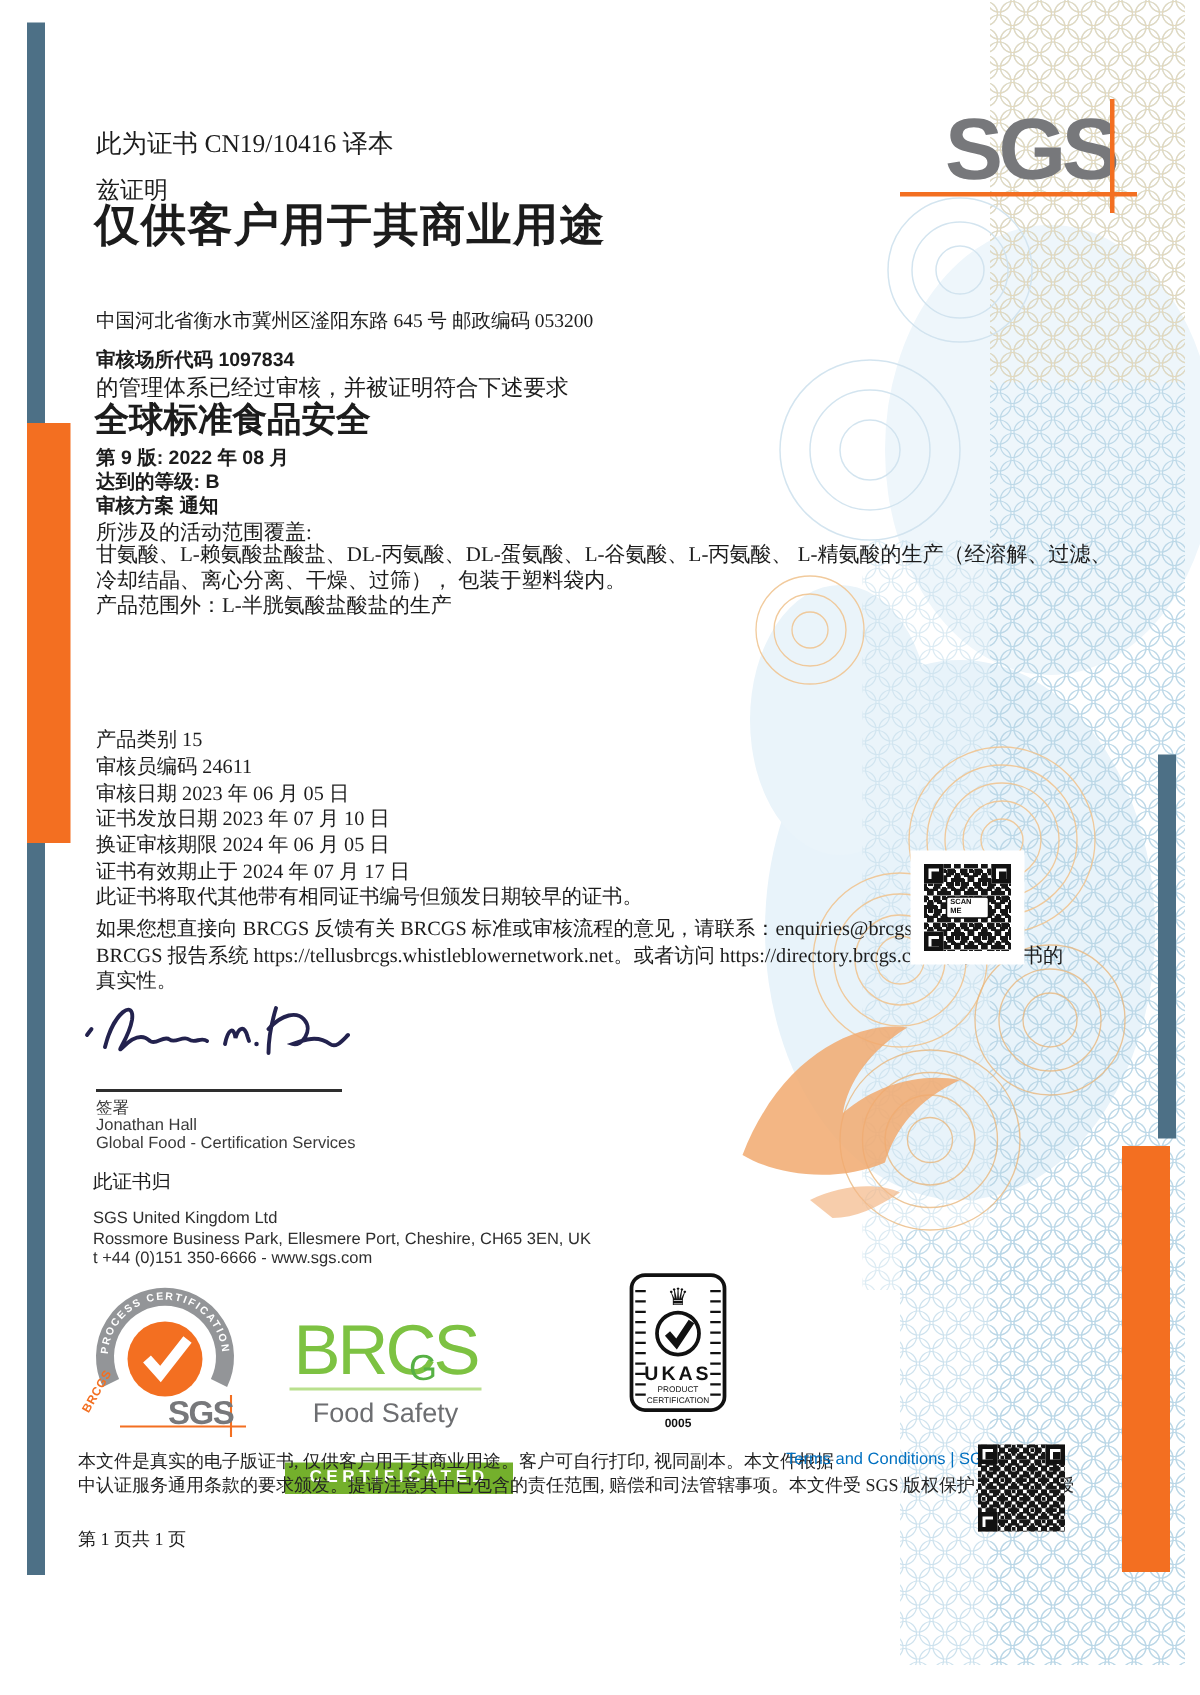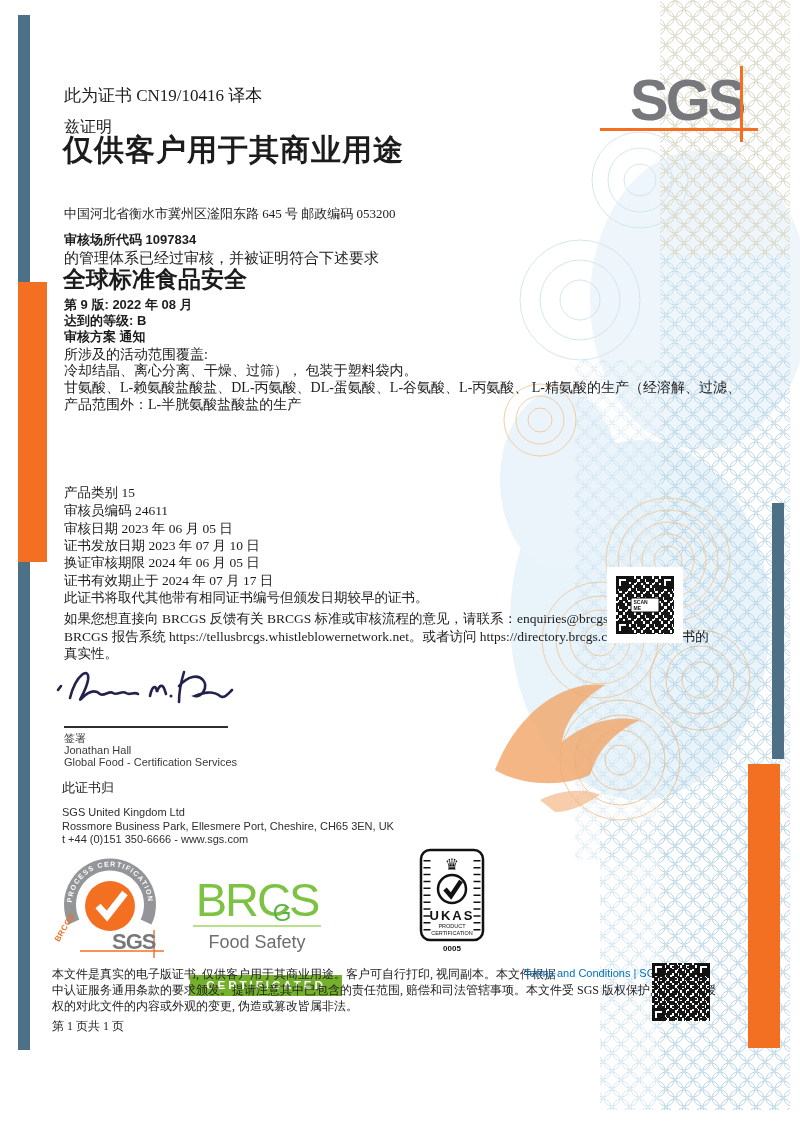--- a/index.html
+++ b/index.html
@@ -163,22 +163,22 @@
 
 <div class="abs t-sitecode">审核场所代码 1097834</div>
 <div class="abs serif t-system">的管理体系已经过审核，并被证明符合下述要求</div>
 <div class="abs t-standard">全球标准食品安全</div>
 <div class="abs t-issue">第 9 版: 2022 年 08 月</div>
 <div class="abs t-grade">达到的等级: B</div>
 <div class="abs t-programme">审核方案 通知</div>
 
 <div class="abs serif t-scope-intro">所涉及的活动范围覆盖:</div>
 <div class="abs serif t-scope">
+  <div>甘氨酸、L-赖氨酸盐酸盐、DL-丙氨酸、DL-蛋氨酸、L-谷氨酸、L-丙氨酸、 L-精氨酸的生产（经溶解、过滤、</div>
   <div>冷却结晶、离心分离、干燥、过筛）， 包装于塑料袋内。</div>
-  <div>甘氨酸、L-赖氨酸盐酸盐、DL-丙氨酸、DL-蛋氨酸、L-谷氨酸、L-丙氨酸、 L-精氨酸的生产（经溶解、过滤、</div>
   <div>产品范围外：L-半胱氨酸盐酸盐的生产</div>
 </div>
 
 <div class="abs serif t-details-a">
   <div>产品类别 15</div>
   <div>审核员编码 24611</div>
 </div>
 <div class="abs serif t-details-b">
   <div>审核日期 2023 年 06 月 05 日</div>
   <div>证书发放日期 2023 年 07 月 10 日</div>
@@ -255,21 +255,20 @@
   <path d="M31,43 L37,50 L47,35" fill="none" stroke="#111111" stroke-width="4.5"></path>
   <text x="38" y="74" text-anchor="middle" font-size="13" font-weight="700" letter-spacing="2" fill="#111111" font-family="Liberation Sans, sans-serif">UKAS</text>
   <text x="38" y="82" text-anchor="middle" font-size="5.5" fill="#111111" font-family="Liberation Sans, sans-serif">PRODUCT</text>
   <text x="38" y="89" text-anchor="middle" font-size="5.5" fill="#111111" font-family="Liberation Sans, sans-serif">CERTIFICATION</text>
   <text x="38" y="105" text-anchor="middle" font-size="8" font-weight="700" fill="#111111" font-family="Liberation Sans, sans-serif">0005</text>
 </svg>
 
 <div class="abs serif t-footer">
   <div>本文件是真实的电子版证书, 仅供客户用于其商业用途。客户可自行打印, 视同副本。本文件根据</div>
   <div>中认证服务通用条款的要求颁发。提请注意其中已包含的责任范围, 赔偿和司法管辖事项。本文件受 SGS 版权保护, 任何未经授</div>
-  <div>权的对此文件的内容或外观的变更, 伪造或篡改皆属非法。</div>
 </div>
 <div class="abs t-link">Terms and Conditions | SGS</div>
 <div class="qr qr-sm qr-foot abs">
   <span class="f f-tl"></span>
   <span class="f f-tr"></span>
   <span class="f f-bl"></span>
 </div>
 <div class="abs serif t-page">第 1 页共 1 页</div>
 
 </body></html>

